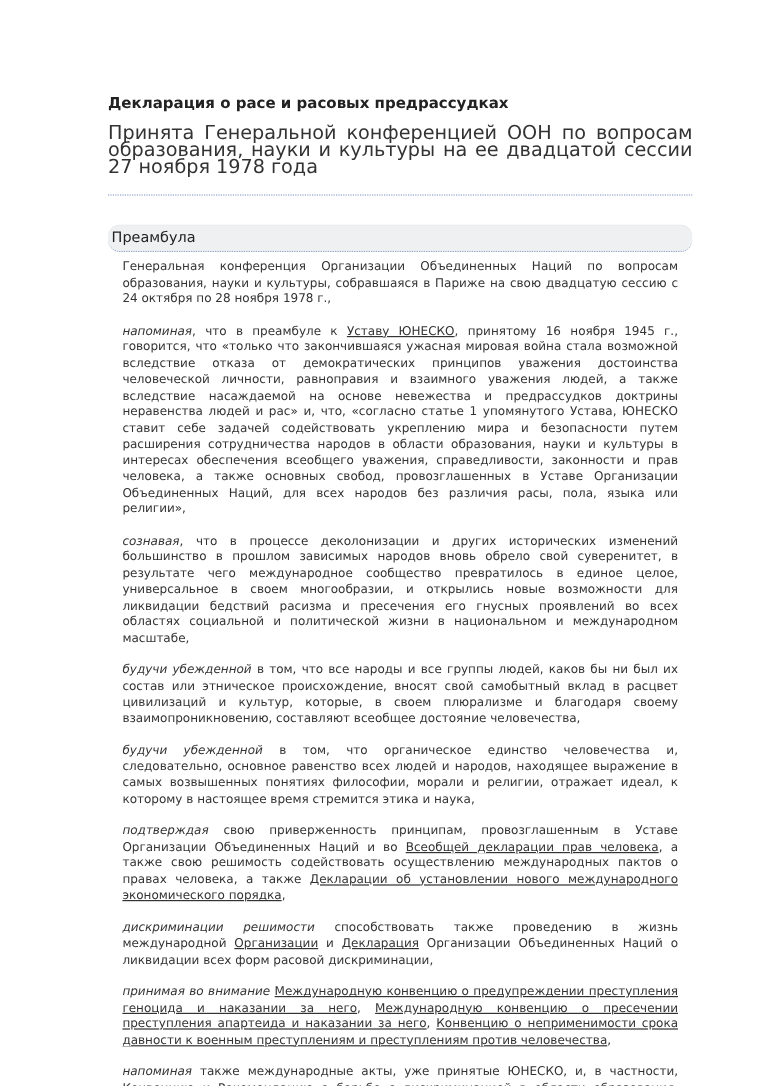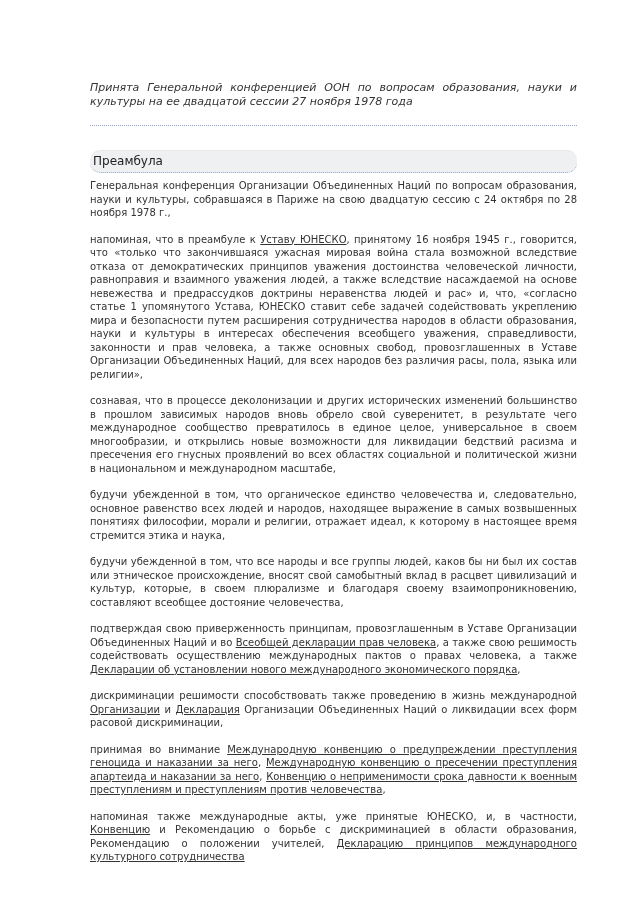--- a/index.html
+++ b/index.html
@@ -22,22 +22,21 @@
     width: 487px;
   }
   .doc-title {
     font-size: 12.5px;
     font-weight: bold;
     color: #222222;
     margin: 8px 0 0 0;
     line-height: 15px;
   }
   .doc-subtitle {
-    font-style: italic;
-    font-size: 11px;
+    font-size: 16px;
     line-height: 14px;
     text-align: justify;
     color: #333333;
     margin: 11px 0 0 0;
   }
   .dotted-divider {
     border: none;
     border-top: 1px dotted #8fa3c8;
     height: 0;
     margin: 16px 0 0 0;
@@ -50,49 +49,50 @@
     padding: 3px 3px 4px 3px;
     font-size: 12px;
     line-height: 14px;
     color: #222222;
     border-radius: 10px;
   }
   .paras p.para {
     font-size: 10px;
     line-height: 13.5px;
     text-align: justify;
-    margin: 13px 0;
+    margin: 13px 12px;
     color: #333333;
   }
   .paras p.para:first-child {
     margin-top: 6px;
   }
-  .italic { }
+  .italic { font-style: italic; }
   .plain  { font-style: normal; }
   a.link {
     color: inherit;
     text-decoration: underline;
     cursor: pointer;
   }
 </style>
 </head>
 <body>
 
 <div class="doc">
+  <h1 class="doc-title">Декларация о расе и расовых предрассудках</h1>
 
   <p class="doc-subtitle">Принята Генеральной конференцией ООН по вопросам образования, науки и культуры на ее двадцатой сессии 27 ноября 1978 года</p>
 
   <hr class="dotted-divider">
 
   <div class="section-bar">Преамбула</div>
 
   <div class="paras">
       <p class="para"><span class="plain">Генеральная конференция Организации Объединенных Наций по вопросам образования, науки и культуры, собравшаяся в Париже на свою двадцатую сессию с 24 октября по 28 ноября 1978 г.,</span></p>
       <p class="para"><span class="italic">напоминая</span><span class="plain">, что в преамбуле к </span><a href="#" class="link">Уставу ЮНЕСКО</a><span class="plain">, принятому 16 ноября 1945 г., говорится, что «только что закончившаяся ужасная мировая война стала возможной вследствие отказа от демократических принципов уважения достоинства человеческой личности, равноправия и взаимного уважения людей, а также вследствие насаждаемой на основе невежества и предрассудков доктрины неравенства людей и рас» и, что, «согласно статье 1 упомянутого Устава, ЮНЕСКО ставит себе задачей содействовать укреплению мира и безопасности путем расширения сотрудничества народов в области образования, науки и культуры в интересах обеспечения всеобщего уважения, справедливости, законности и прав человека, а также основных свобод, провозглашенных в Уставе Организации Объединенных Наций, для всех народов без различия расы, пола, языка или религии»,</span></p>
       <p class="para"><span class="italic">сознавая</span><span class="plain">, что в процессе деколонизации и других исторических изменений большинство в прошлом зависимых народов вновь обрело свой суверенитет, в результате чего международное сообщество превратилось в единое целое, универсальное в своем многообразии, и открылись новые возможности для ликвидации бедствий расизма и пресечения его гнусных проявлений во всех областях социальной и политической жизни в национальном и международном масштабе,</span></p>
+      <p class="para"><span class="italic">будучи убежденной</span><span class="plain"> в том, что все народы и все группы людей, каков бы ни был их состав или этническое происхождение, вносят свой самобытный вклад в расцвет цивилизаций и культур, которые, в своем плюрализме и благодаря своему взаимопроникновению, составляют всеобщее достояние человечества,</span></p>
       <p class="para"><span class="italic">будучи убежденной</span><span class="plain"> в том, что органическое единство человечества и, следовательно, основное равенство всех людей и народов, находящее выражение в самых возвышенных понятиях философии, морали и религии, отражает идеал, к которому в настоящее время стремится этика и наука,</span></p>
-      <p class="para"><span class="italic">будучи убежденной</span><span class="plain"> в том, что все народы и все группы людей, каков бы ни был их состав или этническое происхождение, вносят свой самобытный вклад в расцвет цивилизаций и культур, которые, в своем плюрализме и благодаря своему взаимопроникновению, составляют всеобщее достояние человечества,</span></p>
       <p class="para"><span class="italic">подтверждая</span><span class="plain"> свою приверженность принципам, провозглашенным в Уставе Организации Объединенных Наций и во </span><a href="#" class="link">Всеобщей декларации прав человека</a><span class="plain">, а также свою решимость содействовать осуществлению международных пактов о правах человека, а также </span><a href="#" class="link">Декларации об установлении нового международного экономического порядка</a><span class="plain">,</span></p>
       <p class="para"><span class="italic">дискриминации решимости</span><span class="plain"> способствовать также проведению в жизнь международной </span><a href="#" class="link">Организации</a><span class="plain"> и </span><a href="#" class="link">Декларация</a><span class="plain"> Организации Объединенных Наций о ликвидации всех форм расовой дискриминации,</span></p>
       <p class="para"><span class="italic">принимая во внимание</span><span class="plain"> </span><a href="#" class="link">Международную конвенцию о предупреждении преступления геноцида и наказании за него</a><span class="plain">, </span><a href="#" class="link">Международную конвенцию о пресечении преступления апартеида и наказании за него</a><span class="plain">, </span><a href="#" class="link">Конвенцию о неприменимости срока давности к военным преступлениям и преступлениям против человечества</a><span class="plain">,</span></p>
       <p class="para"><span class="italic">напоминая</span><span class="plain"> также международные акты, уже принятые ЮНЕСКО, и, в частности, </span><a href="#" class="link">Конвенцию</a><span class="plain"> и Рекомендацию о борьбе с дискриминацией в области образования, Рекомендацию о положении учителей, </span><a href="#" class="link">Декларацию принципов международного культурного сотрудничества</a></p>
     </div>
 </div>
 
 </body></html>

